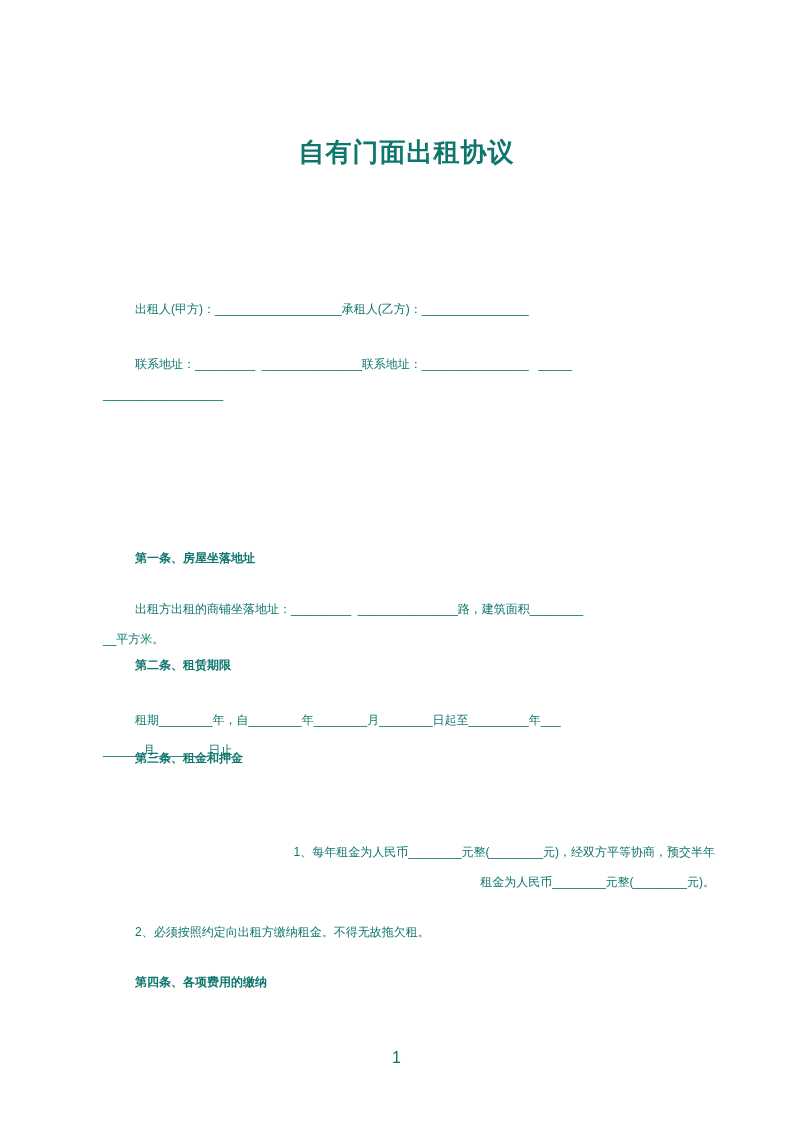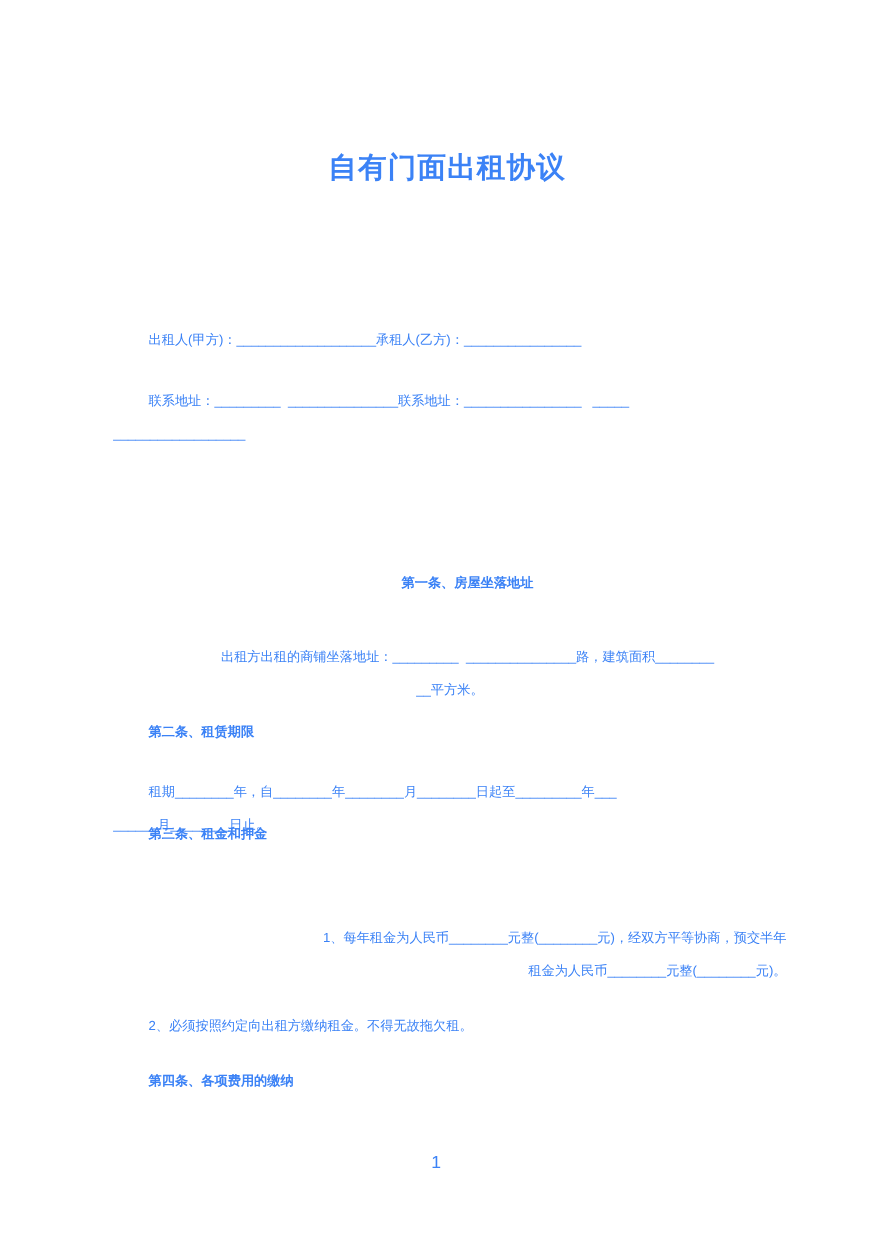--- a/index.html
+++ b/index.html
@@ -7,21 +7,21 @@
     padding: 0;
     background: #ffffff;
   }
   .page {
     position: relative;
     width: 793px;
     height: 1122px;
     background: #ffffff;
     overflow: hidden;
     font-family: "Liberation Sans", sans-serif;
-    color: #3b82f6;
+    color: #0f766e;
   }
   .doc-title {
     position: absolute;
     left: 103px;
     top: 132px;
     width: 607px;
     text-align: center;
     font-size: 26px;
     font-weight: bold;
     line-height: 40px;
@@ -37,22 +37,22 @@
     text-indent: 32px;
     white-space: pre-wrap;
     word-break: keep-all;
   }
   .heading {
     font-weight: bold;
   }
   .p-parties { top: 282px; }
   .p-contact { top: 337px; }
   .p-preamble { top: 418px; }
-  .h-sec1 { top: 503px; text-align: center; }
-  .p-sec1 { top: 570px; text-align: center; }
+  .h-sec1 { top: 531px; }
+  .p-sec1 { top: 582px; }
   .h-sec2 { top: 638px; }
   .p-sec2 { top: 693px; }
   .h-sec3 { top: 731px; }
   .p-sec3a { top: 825px; text-align: right; }
   .p-sec3b { top: 905px; }
   .h-sec4 { top: 955px; }
   .page-num {
     position: absolute;
     left: 0;
     top: 1043px;

